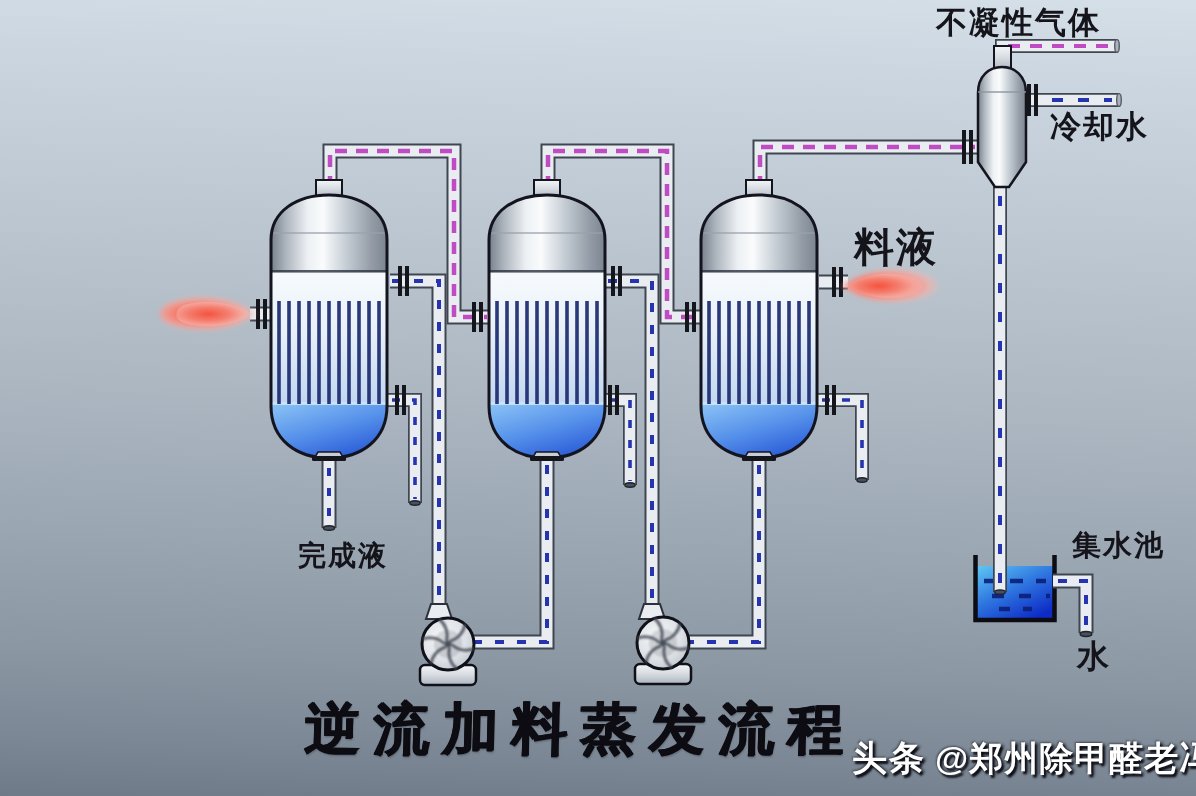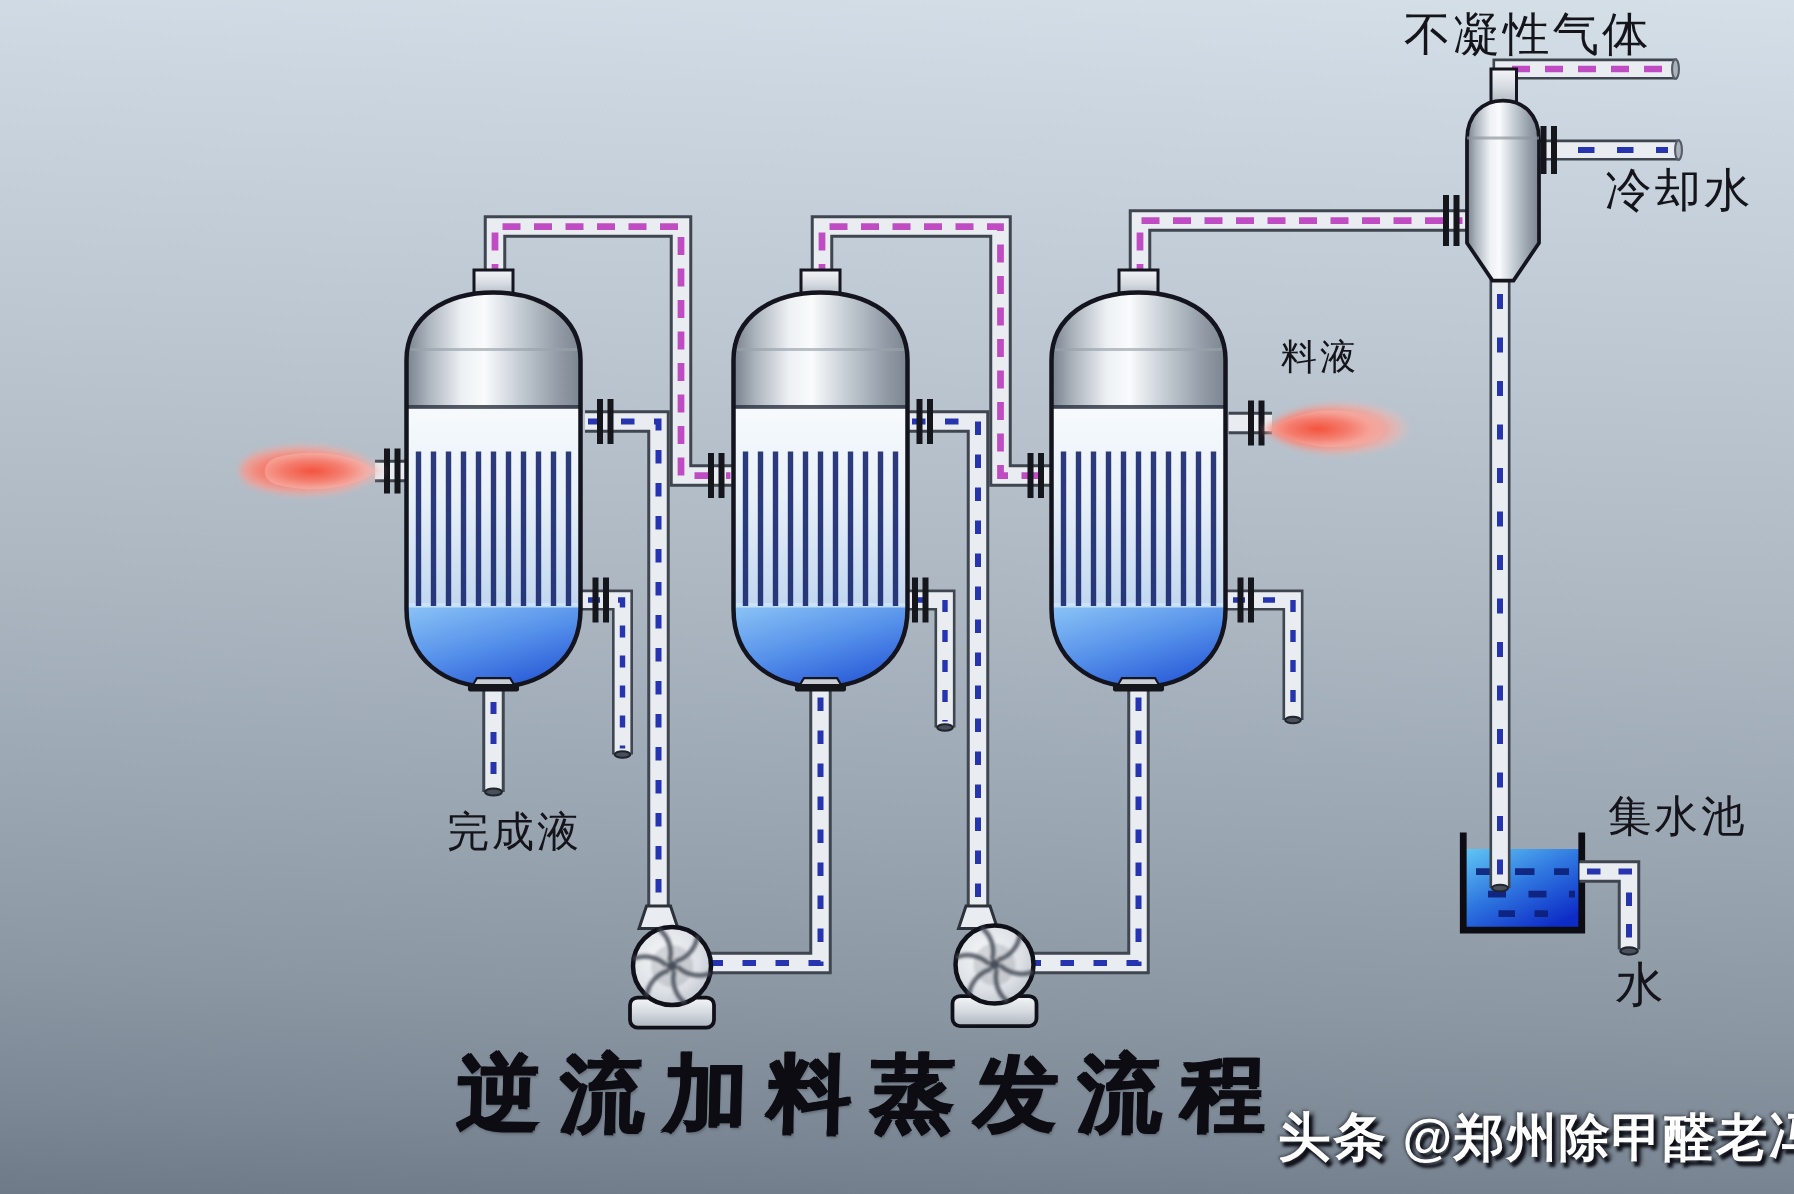--- a/index.html
+++ b/index.html
@@ -5,21 +5,21 @@
   html,body { margin:0; padding:0; background:#444; }
   #canvas {
     position:relative; width:1196px; height:796px; overflow:hidden;
     background:linear-gradient(182deg,
       #d4dfe8 0%, #cbd6e0 10%, #bcc7d1 30%, #acb7c2 50%,
       #9aa6b2 68%, #8b97a3 82%, #7b8794 93%, #6e7a87 100%);
     font-family:"Liberation Sans", sans-serif;
   }
   #diagram-svg { position:absolute; left:0; top:0; }
   .lbl {
-    position:absolute; color:#14141a; font-weight:normal;
+    position:absolute; color:#14141a; font-weight:bold;
     font-family:"Liberation Serif", serif; letter-spacing:2px;
     white-space:nowrap; line-height:1.1;
   }
   #title {
     position:absolute; left:250px; top:692px; width:660px;
     text-align:center; color:#0c0c12; font-weight:bold;
     font-family:"Liberation Serif", serif; font-size:56px;
     letter-spacing:13px; white-space:nowrap;
     text-shadow:1.5px 0 #0c0c12, 0 1px #0c0c12, 1px 2px 2px rgba(20,20,30,.35);
     transform:skewX(-1.5deg);
@@ -274,25 +274,25 @@
     <path d="M 257 314 C 235 296 199 293 171 302 C 157 307 156 320 170 325 C 199 334 235 332 257 314 Z" fill="url(#gFlame)" filter="url(#fBlurF)"></path>
     <path d="M 252 314 C 233 301 205 299 184 305 C 174 309 174 320 184 323 C 205 329 233 327 252 314 Z" fill="url(#gFlame)" opacity="0.95"></path>
   </g>
   <g>
     <path d="M 842 286 C 864 269 900 265 928 274 C 942 279 943 292 929 297 C 900 306 864 304 842 286 Z" fill="url(#gFlame)" filter="url(#fBlurF)"></path>
     <path d="M 847 286 C 866 272 894 271 915 277 C 925 281 925 292 915 295 C 894 301 866 299 847 286 Z" fill="url(#gFlame)" opacity="0.95"></path>
   </g>
 </svg>
 
 
-<div class="lbl" style="left:854px; top:226px; font-size:24px;">料液</div>
+<div class="lbl" style="left:854px; top:226px; font-size:40px;">料液</div>
 
 <div class="lbl" style="left:936px; top:6px; font-size:31px;">不凝性气体</div>
 
-<div class="lbl" style="left:1050px; top:110px; font-size:31px;margin-left:20px;">冷却水</div>
+<div class="lbl" style="left:1050px; top:110px; font-size:31px;">冷却水</div>
 
 <div class="lbl" style="left:298px; top:541px; font-size:28px;">完成液</div>
 
 <div class="lbl" style="left:1072px; top:530px; font-size:29px;">集水池</div>
 
 <div class="lbl" style="left:1077px; top:639px; font-size:32px;">水</div>
 
 <div id="title">逆流加料蒸发流程</div>
 
 <div id="watermark">

